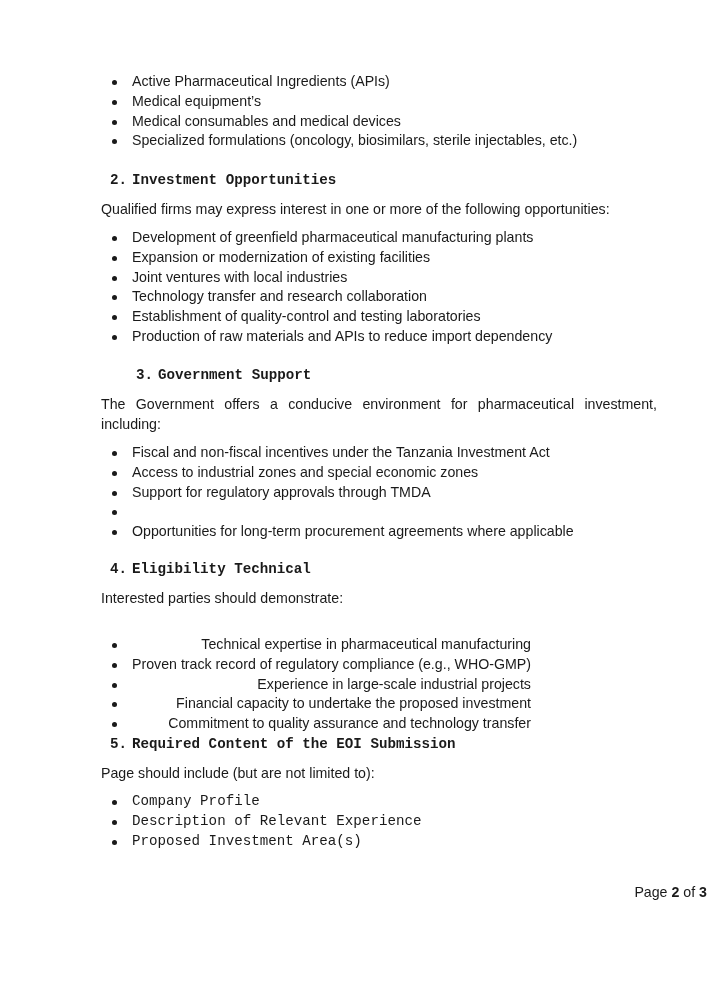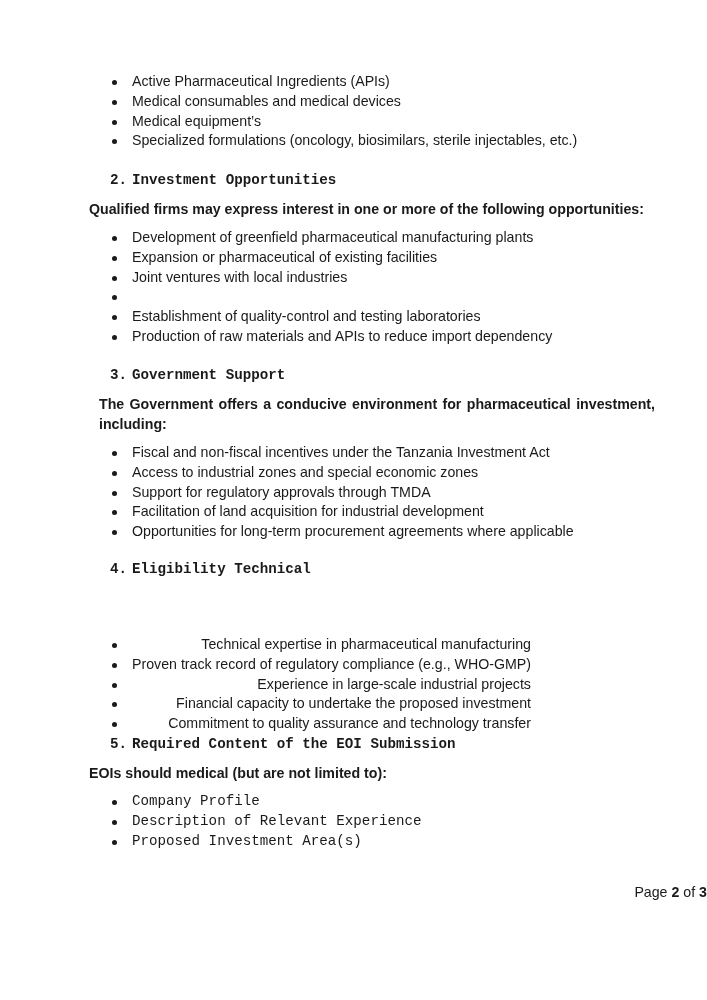--- a/index.html
+++ b/index.html
@@ -44,88 +44,88 @@
       position: absolute;
       left: 110px;
       font-weight: bold;
       white-space: nowrap;
       line-height: 20px;
       font-family: Liberation Mono, monospace;
     }
     .heading .num { display: inline-block; width: 22px; }
     .para {
       position: absolute;
-      left: 89px;
+      left: 101px;
       width: 556px;
       line-height: 20px;
-      font-weight: bold;
     }
-    .para.justify { text-align: justify; text-align-last: left; margin-left: 10px; }
+    .para.justify { text-align: justify; text-align-last: left; }
     .footer {
       position: absolute;
       top: 882px;
       left: 0;
       width: 707px;
       text-align: right;
       line-height: 20px;
     }
     .footer b { font-weight: bold; }
   </style>
 </head>
 <body>
 
 <div class="page">
 
   <ul class="bullets" style="top:72px;">
     <li><span class="dot"></span><span>Active Pharmaceutical Ingredients (APIs)</span></li>
+    <li><span class="dot"></span><span>Medical equipment’s</span></li>
     <li><span class="dot"></span><span>Medical consumables and medical devices</span></li>
-    <li><span class="dot"></span><span>Medical equipment’s</span></li>
     <li><span class="dot"></span><span>Specialized formulations (oncology, biosimilars, sterile injectables, etc.)</span></li>
   </ul>
 
   <div class="heading" style="top:170px;">
     <span class="num">2.</span><span>Investment Opportunities</span>
   </div>
   <div class="para" style="top:199px;">Qualified firms may express interest in one or more of the following opportunities:</div>
   <ul class="bullets" style="top:228px;">
     <li><span class="dot"></span><span>Development of greenfield pharmaceutical manufacturing plants</span></li>
-    <li><span class="dot"></span><span>Expansion or pharmaceutical of existing facilities</span></li>
+    <li><span class="dot"></span><span>Expansion or modernization of existing facilities</span></li>
     <li><span class="dot"></span><span>Joint ventures with local industries</span></li>
-    <li><span class="dot"></span></li>
+    <li><span class="dot"></span><span>Technology transfer and research collaboration</span></li>
     <li><span class="dot"></span><span>Establishment of quality-control and testing laboratories</span></li>
     <li><span class="dot"></span><span>Production of raw materials and APIs to reduce import dependency</span></li>
   </ul>
 
-  <div class="heading" style="top:365px;">
+  <div class="heading" style="top:365px;margin-left:26px;">
     <span class="num">3.</span><span>Government Support</span>
   </div>
   <div class="para justify" style="top:394px;">The Government offers a conducive environment for pharmaceutical investment, including:</div>
   <ul class="bullets" style="top:443px;">
     <li><span class="dot"></span><span>Fiscal and non-fiscal incentives under the Tanzania Investment Act</span></li>
     <li><span class="dot"></span><span>Access to industrial zones and special economic zones</span></li>
     <li><span class="dot"></span><span>Support for regulatory approvals through TMDA</span></li>
-    <li><span class="dot"></span><span>Facilitation of land acquisition for industrial development</span></li>
+    <li><span class="dot"></span></li>
     <li><span class="dot"></span><span>Opportunities for long-term procurement agreements where applicable</span></li>
   </ul>
 
   <div class="heading" style="top:559px;">
     <span class="num">4.</span><span>Eligibility Technical</span>
   </div>
+  <div class="para" style="top:588px;">Interested parties should demonstrate:</div>
   <ul class="bullets" style="top:635px;text-align:right;">
     <li><span class="dot"></span><span>Technical expertise in pharmaceutical manufacturing</span></li>
     <li><span class="dot"></span><span>Proven track record of regulatory compliance (e.g., WHO-GMP)</span></li>
     <li><span class="dot"></span><span>Experience in large-scale industrial projects</span></li>
     <li><span class="dot"></span><span>Financial capacity to undertake the proposed investment</span></li>
     <li><span class="dot"></span><span>Commitment to quality assurance and technology transfer</span></li>
   </ul>
 
   <div class="heading" style="top:734px;">
     <span class="num">5.</span><span>Required Content of the EOI Submission</span>
   </div>
-  <div class="para" style="top:763px;">EOIs should medical (but are not limited to):</div>
+  <div class="para" style="top:763px;">Page should include (but are not limited to):</div>
   <ul class="bullets" style="top:792px;font-family:Liberation Mono, monospace;">
     <li><span class="dot"></span><span>Company Profile</span></li>
     <li><span class="dot"></span><span>Description of Relevant Experience</span></li>
     <li><span class="dot"></span><span>Proposed Investment Area(s)</span></li>
   </ul>
 
   <div class="footer">
     <span>Page</span>
     <b>2</b>
     <span>of</span>

